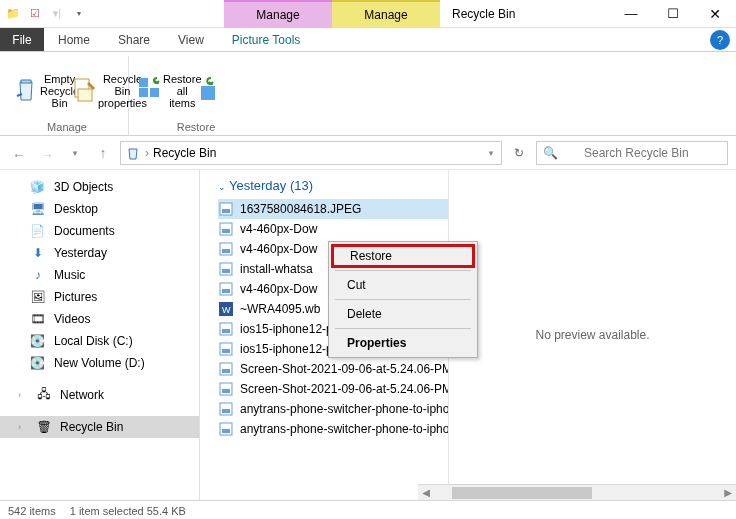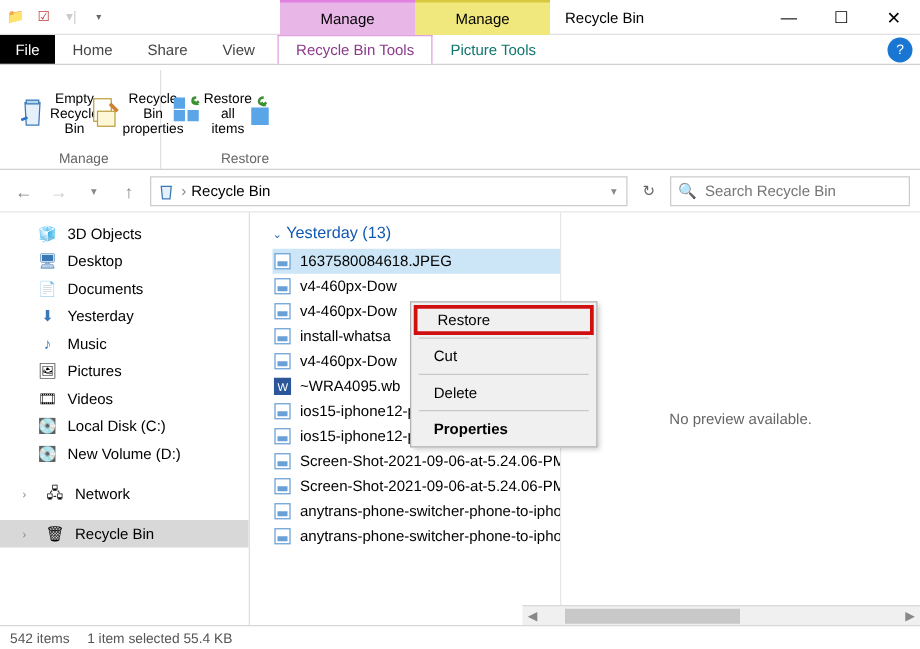--- a/index.html
+++ b/index.html
@@ -12,40 +12,40 @@
   .tabs-high { display: flex; margin-left: 132px; }
   .context-tab { width: 108px; text-align: center; font-size: 12px; line-height: 26px; }
   .context-tab.pink { background: #e8b7e8; border-top: 2px solid #e080e0; }
   .context-tab.yellow { background: #f0e87d; border-top: 2px solid #d8c840; }
   .wintitle { margin-left: 12px; font-size: 12px; }
   .wincontrols { margin-left: auto; display: flex; }
   .wincontrols div { width: 42px; height: 28px; display: flex; align-items: center; justify-content: center; font-size: 13px; }
   .wincontrols .close { font-size: 14px; }
 
   .tabstrip { height: 24px; display: flex; align-items: stretch; border-bottom: 1px solid #d0d0d0; }
-  .filetab { background: #000000; color: #fff; width: 44px; display: flex; align-items: center; justify-content: center; font-size: 12px; }
+  .filetab { background: #404040; color: #fff; width: 44px; display: flex; align-items: center; justify-content: center; font-size: 12px; }
   .tab { padding: 0 14px; display: flex; align-items: center; font-size: 12px; color: #444; }
   .tab.active { border: 1px solid #e0a0e0; border-bottom: none; background: #fff; color: #8a3a8a; }
   .tab.pic { color: #0f766e; }
   .help { margin-left: auto; width: 20px; height: 20px; border-radius: 50%; background: #1976d2; color: #fff; display: flex; align-items: center; justify-content: center; font-size: 11px; align-self: center; margin-right: 6px; }
 
   .ribbon { height: 84px; background: #fff; border-bottom: 1px solid #d0d0d0; display: flex; padding: 4px 6px 0 6px; }
   .group { display: flex; flex-direction: column; align-items: center; padding: 0 6px; border-right: 1px solid #e0e0e0; }
   .group:last-child { border-right: none; }
   .group-btns { display: flex; gap: 6px; flex: 1; }
   .rbtn { display: flex; flex-direction: row; align-items: center; justify-content: flex-start; width: 52px; padding-top: 2px; }
   .ricon { width: 32px; height: 32px; display: flex; align-items: center; justify-content: center; }
   .rlabel { font-size: 11px; text-align: center; line-height: 12px; margin-top: 2px; }
   .grouplabel { font-size: 11px; color: #666; margin-bottom: 2px; }
 
   .addressbar { height: 34px; display: flex; align-items: center; padding: 4px 8px; gap: 6px; border-bottom: 1px solid #e6e6e6; }
   .navbtn { width: 22px; height: 22px; display: flex; align-items: center; justify-content: center; color: #888; font-size: 14px; }
   .breadcrumb { flex: 1; height: 24px; border: 1px solid #ccc; display: flex; align-items: center; padding: 0 4px; gap: 4px; font-size: 12px; }
   .searchbox { width: 192px; height: 24px; border: 1px solid #ccc; display: flex; align-items: center; padding: 0 6px; gap: 6px; color: #888; }
-  .searchbox input { border: none; outline: none; font-size: 12px; width: 100%; color: #737373; }
+  .searchbox input { border: none; outline: none; font-size: 12px; width: 100%; color: #737373; margin-left: 20px; }
   .refresh { width: 22px; color: #666; text-align: center; }
 
   .content { display: flex; height: 330px; }
   .sidebar { width: 200px; border-right: 1px solid #e0e0e0; padding: 6px 0; overflow: hidden; }
   .sbitem { display: flex; align-items: center; height: 22px; padding-left: 18px; gap: 8px; font-size: 12px; }
   .sbitem.indent { padding-left: 30px; }
   .sbitem.sel { background: #d8d8d8; }
   .sbicon { width: 16px; height: 16px; display: flex; align-items: center; justify-content: center; font-size: 12px; }
   .sbsep { height: 10px; }
 
@@ -91,21 +91,20 @@
     <div>☐</div>
     <div class="close">✕</div>
   </div>
 </div>
 
 <div class="tabstrip">
   <div class="filetab">File</div>
   <div class="tab">Home</div>
   <div class="tab">Share</div>
   <div class="tab">View</div>
-  <div class="tab active" style="margin-left:4px">Recycle Bin Tools</div>
   <div class="tab pic">Picture Tools</div>
   <div class="help">?</div>
 </div>
 
 <div class="ribbon">
   <div class="group">
     <div class="group-btns">
       <div class="rbtn">
         <div class="ricon">
           <svg width="28" height="28" viewBox="0 0 28 28">

